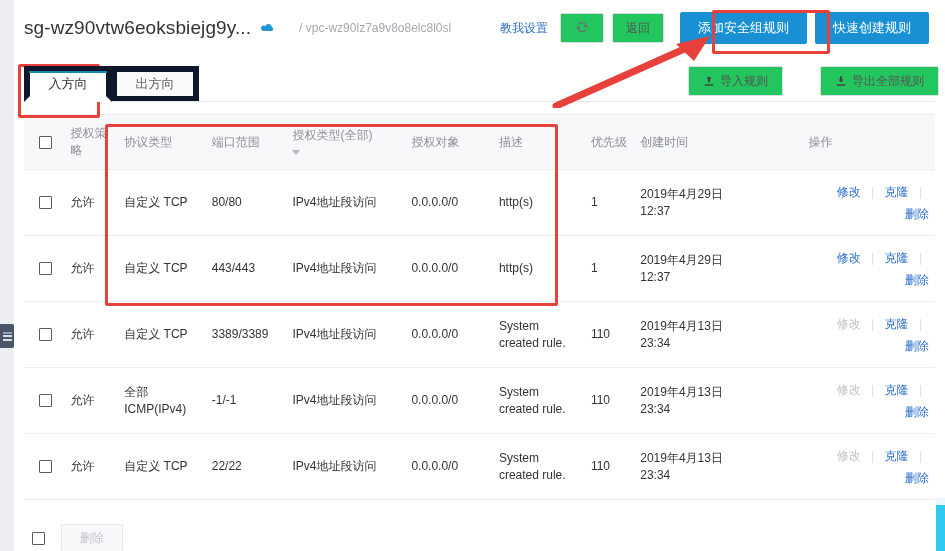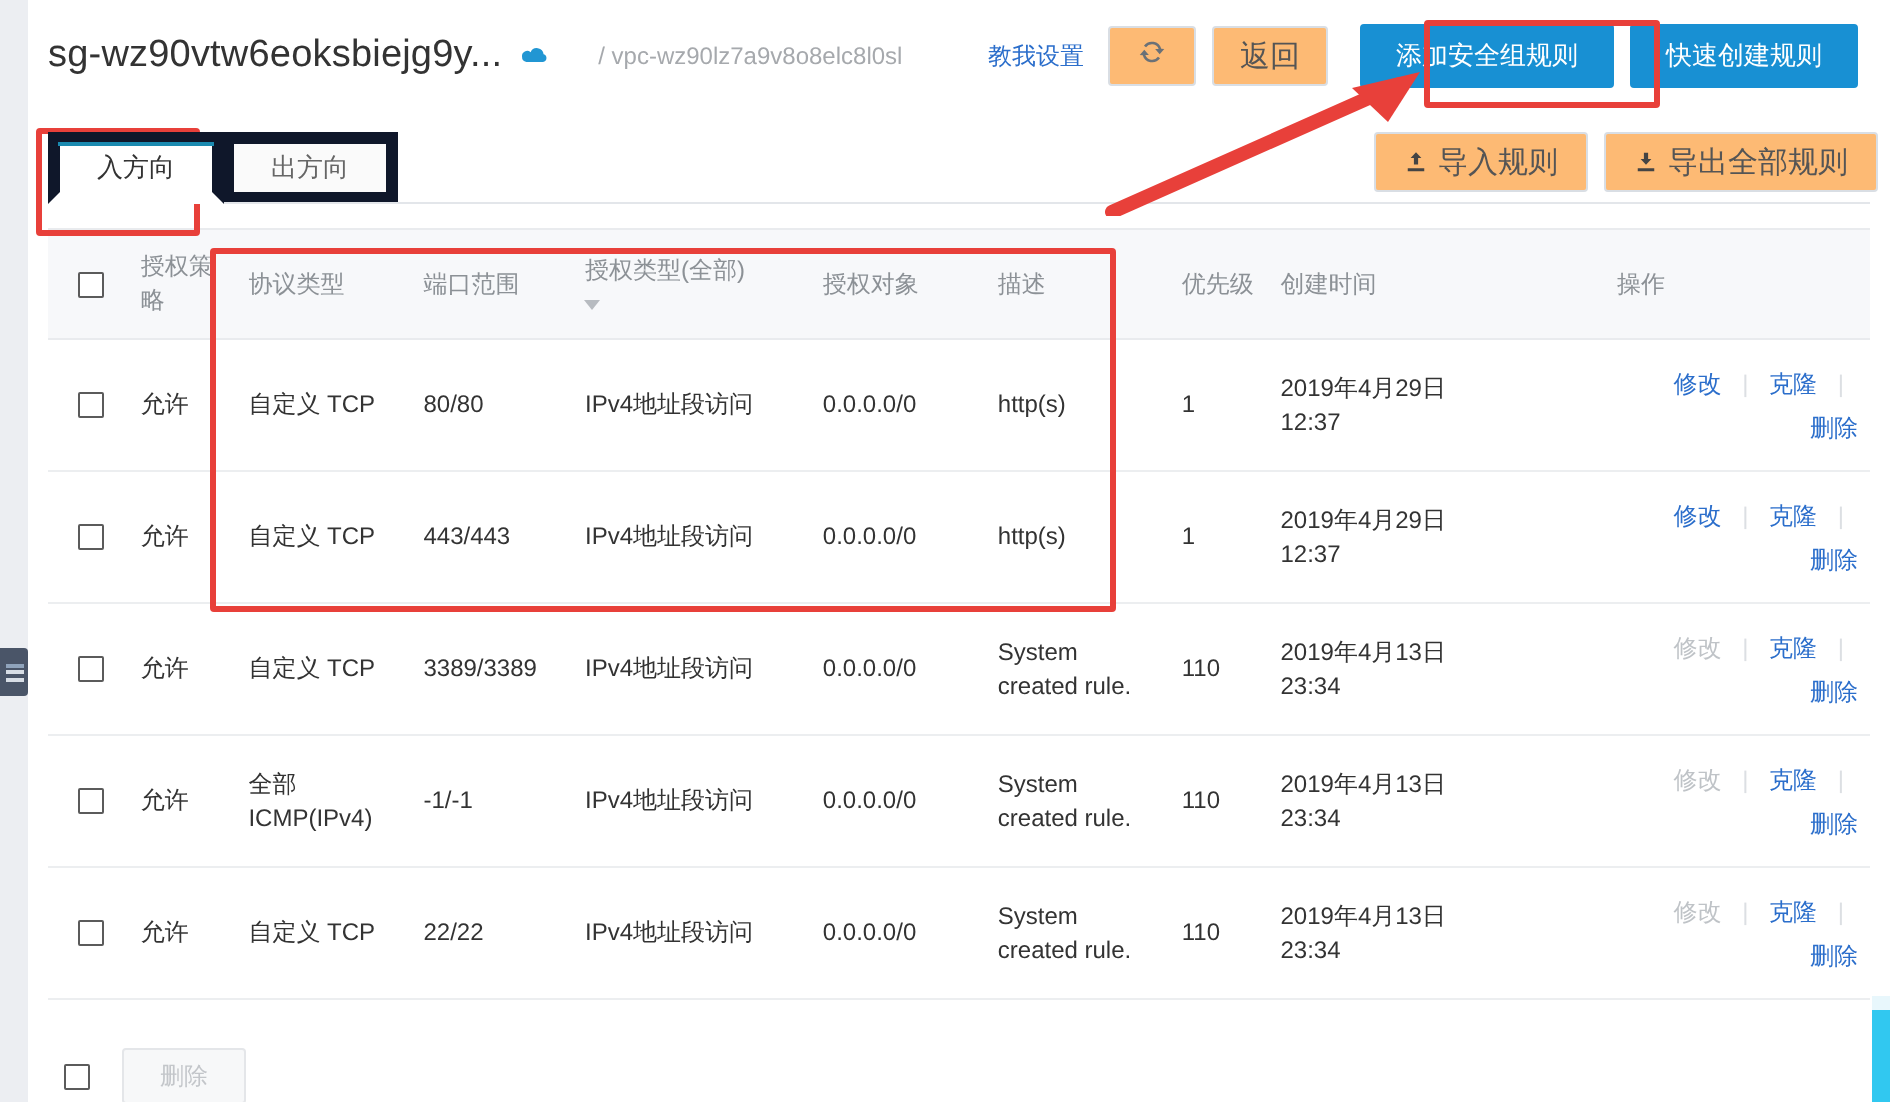--- a/index.html
+++ b/index.html
@@ -50,22 +50,22 @@
   }
   .header-right {
     margin-left: auto; display: flex; align-items: center; gap: 0;
   }
   .teach-link {
     color: #2b6ecb; font-size: 12px; margin-right: 12px; cursor: pointer;
     white-space: nowrap;
   }
   .btn {
     height: 30px; min-width: 44px; padding: 0 13px;
-    border: 1px solid #d9dee4; background: #fdba74; color: #555;
-    font-size: 15px; border-radius: 2px; cursor: pointer;
+    border: 1px solid #d9dee4; background: #22c55e; color: #555;
+    font-size: 12px; border-radius: 2px; cursor: pointer;
     display: inline-flex; align-items: center; justify-content: center;
     white-space: nowrap; font-family: inherit;
   }
   .btn + .btn { margin-left: 8px; }
   .btn-refresh { width: 42px; padding: 0; }
   .btn-primary {
     background: #1890d3; border-color: #1890d3; color: #ffffff;
     height: 32px; padding: 0 17px; font-size: 13px;
   }
   .btn-primary.ml { margin-left: 16px; }
@@ -85,21 +85,21 @@
     font-size: 13px; color: #666; cursor: pointer;
     border: 6px solid #0f172a; background: #fafafa; margin-right: -1px;
   }
   .tab.active {
     background: #fff; color: #333; border-bottom-color: #fff; z-index: 2;
   }
   .tab.active:before {
     content: ""; position: absolute; left: -1px; right: -1px; top: -1px;
     height: 2px; background: #1a8ab0;
   }
-  .tabbar-right { margin-left: auto; display: flex; padding-bottom: 6px; padding-right: 6px; }
+  .tabbar-right { margin-left: auto; display: flex; padding-bottom: 6px; padding-right: 6px; gap: 29px; }
   .btn-io { height: 30px; padding: 0 14px; }
   .btn-io .ico { margin-right: 5px; display: inline-flex; }
 
   
   .table-wrap { padding: 12px 10px; }
   table.rules { width: 100%; border-collapse: collapse; table-layout: fixed; }
   table.rules th {
     background: #f7f8fa; color: #8c9196; font-weight: normal;
     font-size: 12px; text-align: left; vertical-align: middle;
     padding: 10px 6px; border-top: 1px solid #e9ebee; border-bottom: 1px solid #e9ebee;

